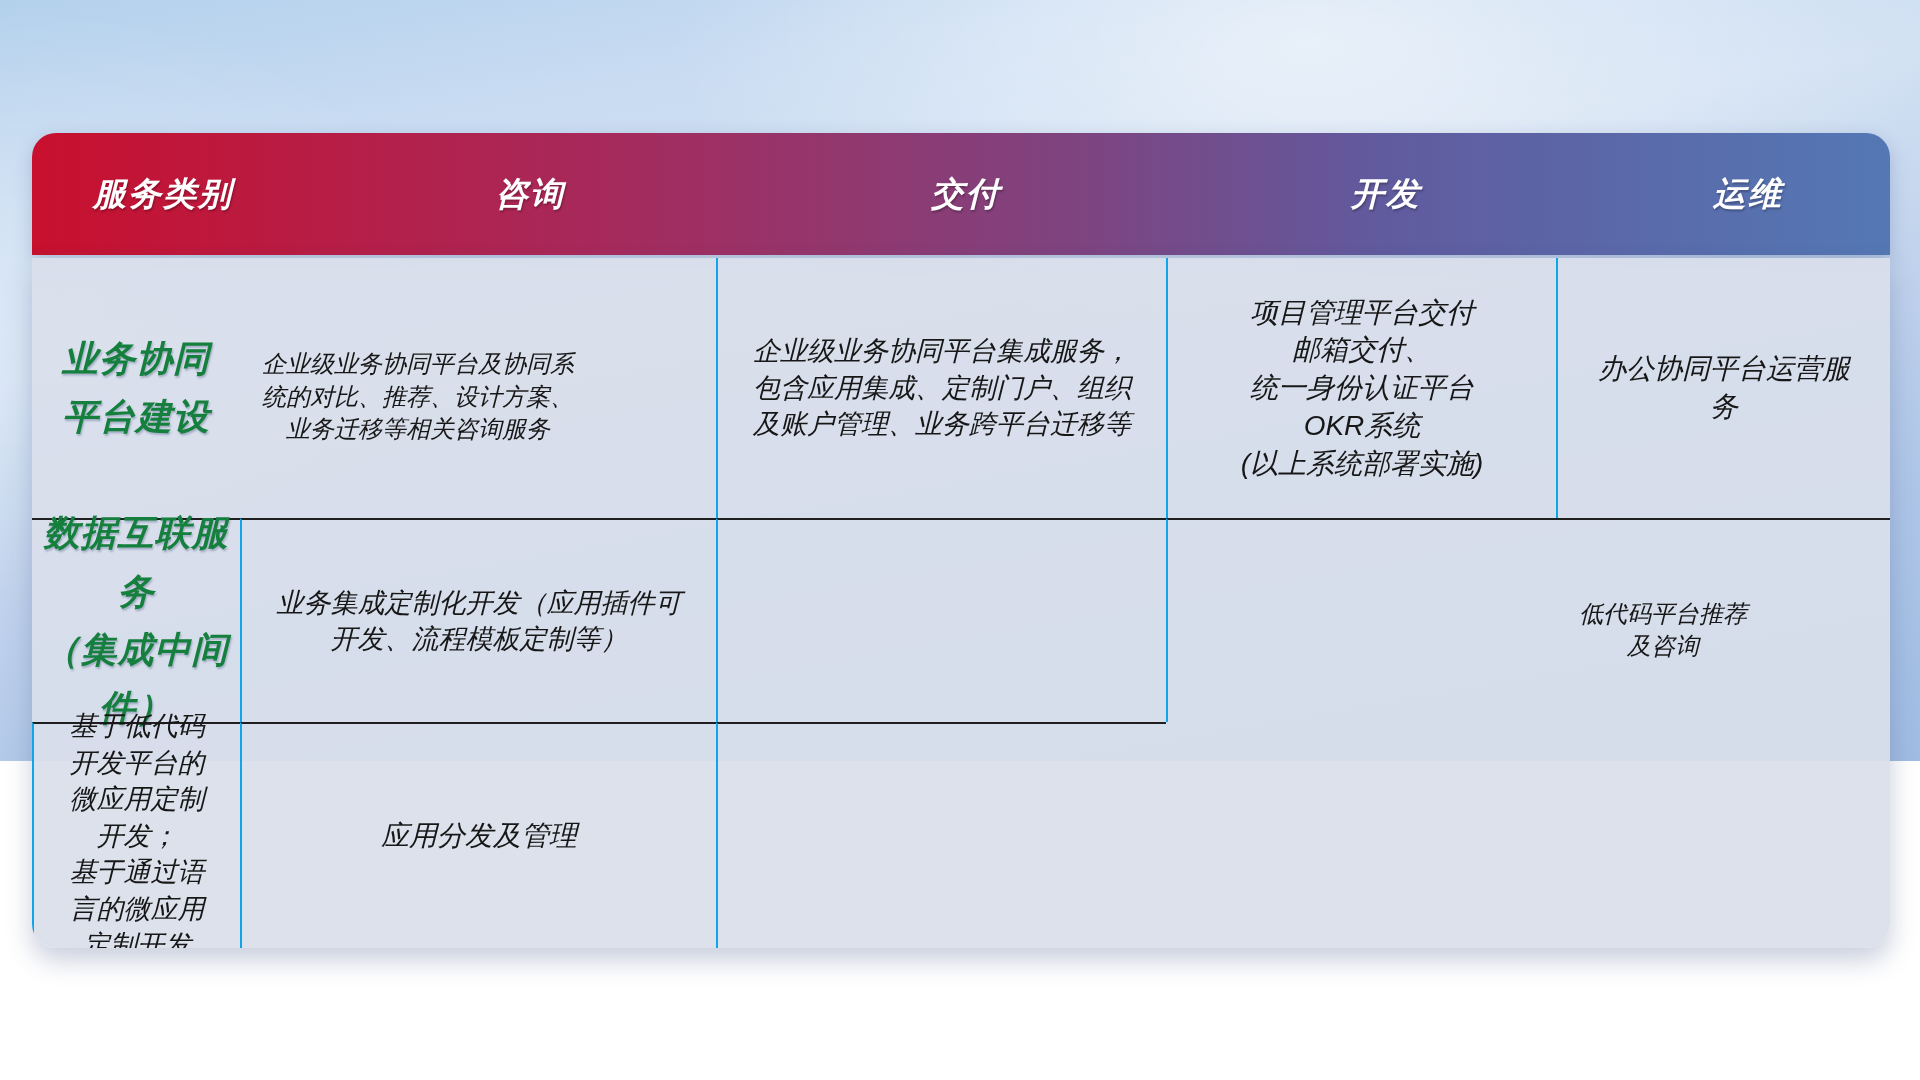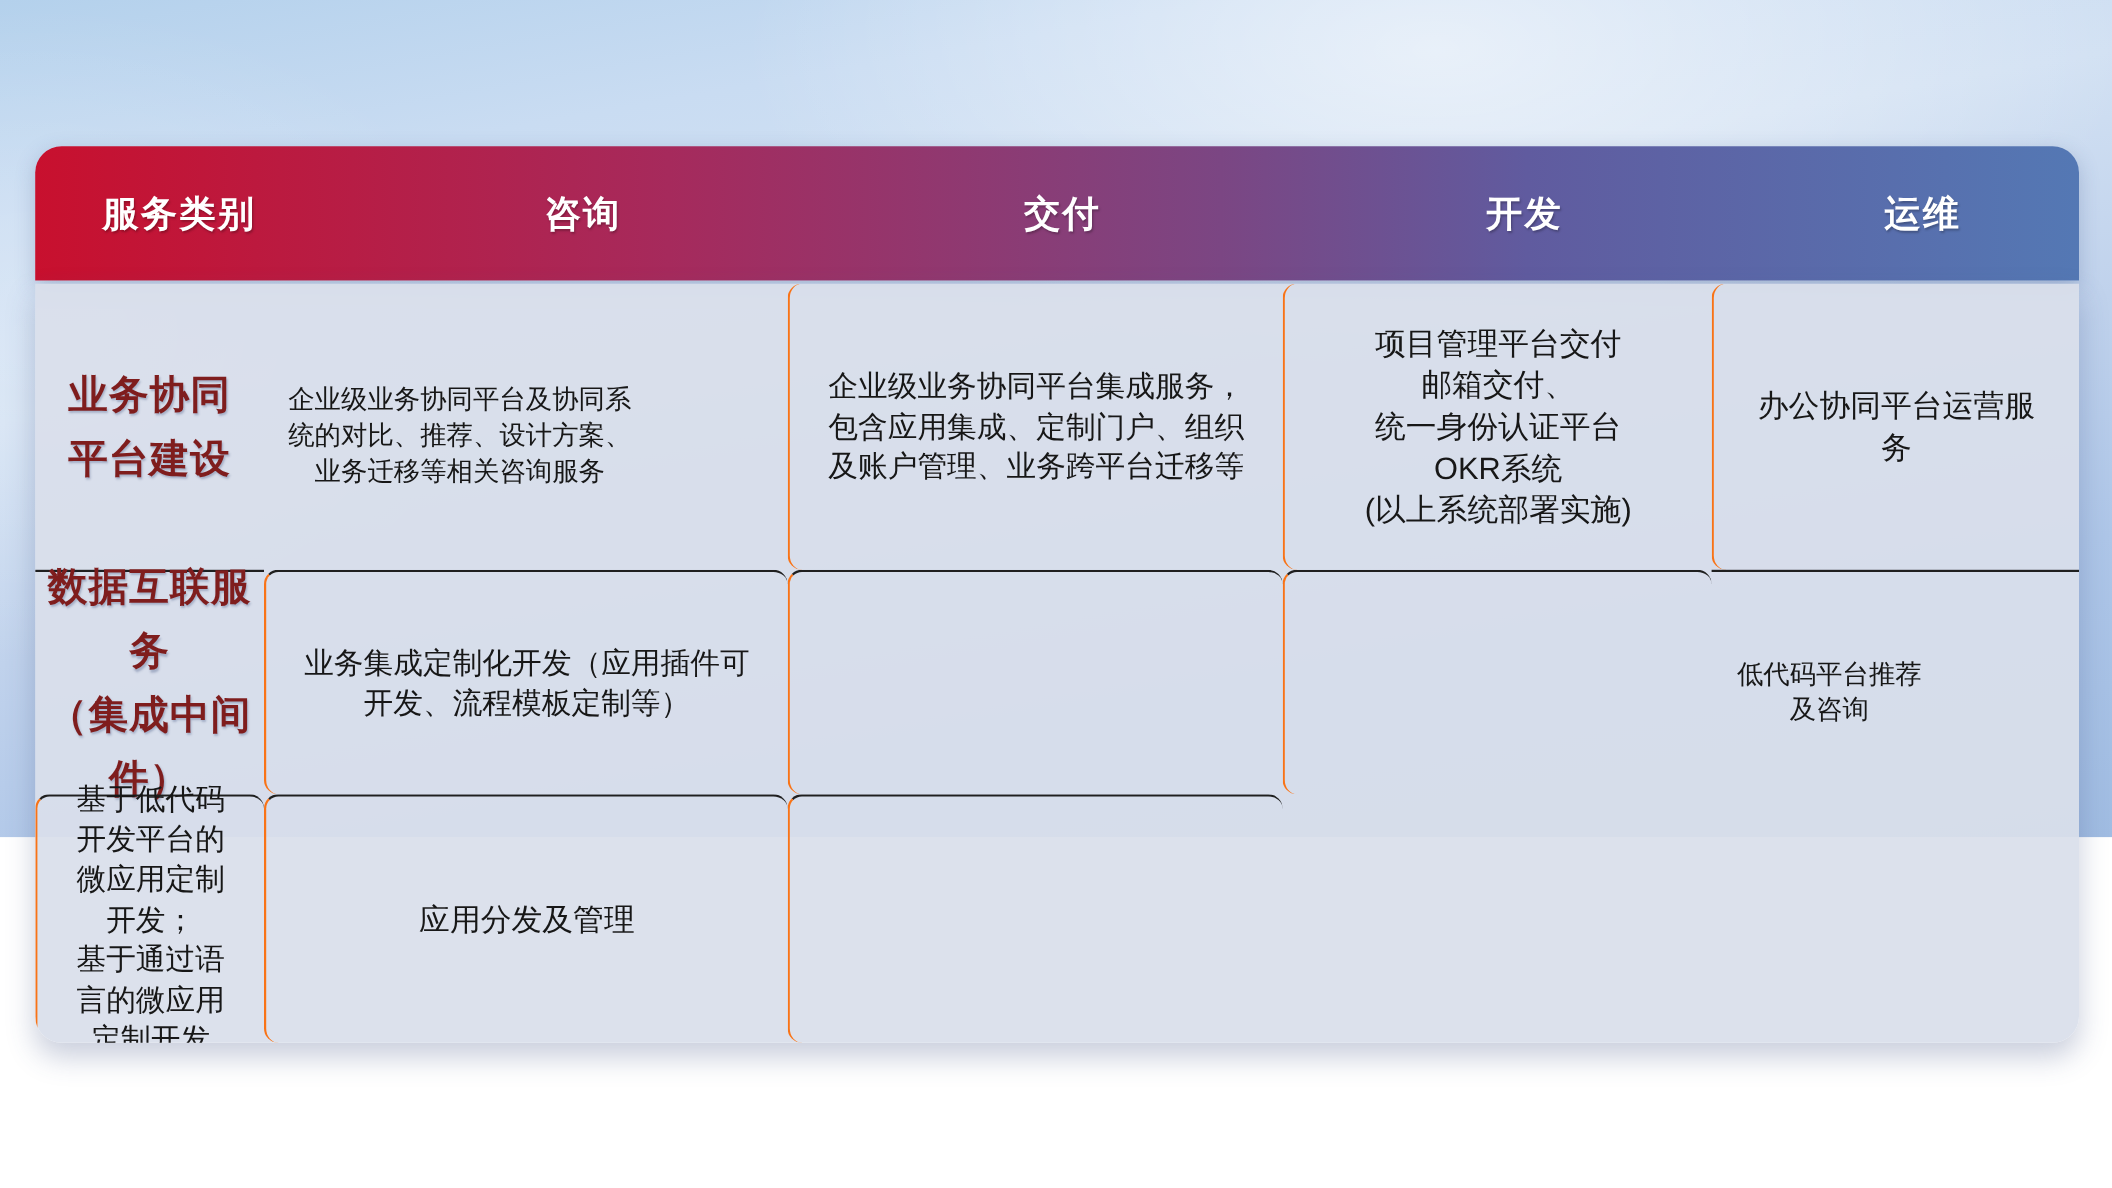--- a/index.html
+++ b/index.html
@@ -6,20 +6,21 @@
   body{
     width:1920px;height:1080px;overflow:hidden;
     font-family:"Liberation Sans","DejaVu Sans",sans-serif;
   }
   .page{
     position:relative;width:1920px;height:761px;
     background:
       radial-gradient(ellipse 900px 420px at 68% 6%, rgba(255,255,255,0.55), rgba(255,255,255,0) 70%),
       radial-gradient(ellipse 700px 500px at 2% 40%, rgba(255,255,255,0.25), rgba(255,255,255,0) 60%),
       linear-gradient(170deg,#b4d1ec 0%,#c9dcf2 18%,#d2e1f3 35%,#c0d2ec 55%,#aec6e8 75%,#a0bce2 100%);
+    font-style: italic;
   }
   .tbl{position:absolute;left:32px;top:133px;width:1858px;}
   .tbl-header{
     height:122px;
     border-radius:24px 24px 0 0;
     display:grid;
     grid-template-columns:262px 422px 450px 390px 334px;
     background:linear-gradient(90deg,#c8102e 0%,#a62a5c 31%,#7b4683 58%,#605b9f 73%,#5478b4 100%);
     box-shadow:0 6px 18px rgba(60,80,130,0.25);
   }
@@ -38,29 +39,29 @@
     border-radius:0 0 24px 24px;
     overflow:hidden;
     box-shadow:0 12px 26px rgba(60,80,130,0.28);
   }
   .cell{
     display:flex;align-items:center;justify-content:center;
     text-align:center;color:#171717;font-size:27px;line-height:1.35;
     padding:0 28px;box-sizing:border-box;white-space:pre-line;
   }
   .cell.cat{
-    font-size:36px;font-weight:bold;color:#7f1d1d;line-height:1.62;
+    font-size:36px;font-weight:bold;color:#15803d;line-height:1.62;
     padding:0 6px;letter-spacing:1px;
     text-shadow:1px 2px 2px rgba(40,60,110,0.30);
   }
   .cell.c2{font-size:24px;padding:18px 138px 0 18px;}
   .cell.c3{font-size:27px;padding:0 28px;}
   .cell.c4{font-size:28px;padding:0 14px;}
   .cell.c5{font-size:28px;padding:0 28px;}
-  .bl{border-left:2px solid #f97316;border-radius:13px;}
+  .bl{border-left:2px solid #0ea5e9;}
   .bt{border-top:2px solid #1f1f1f;}
 </style>
 </head>
 <body>
 
 <div class="page">
   <div class="tbl">
 
     <div class="tbl-header">
       <div class="hcell">服务类别</div>

